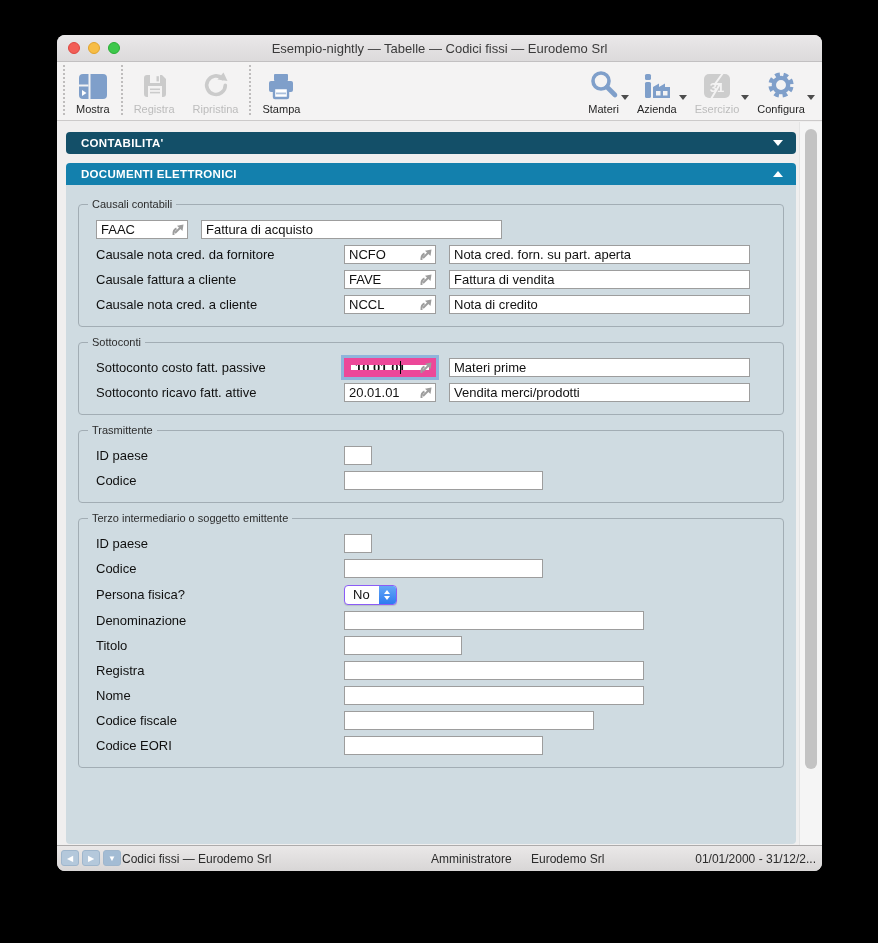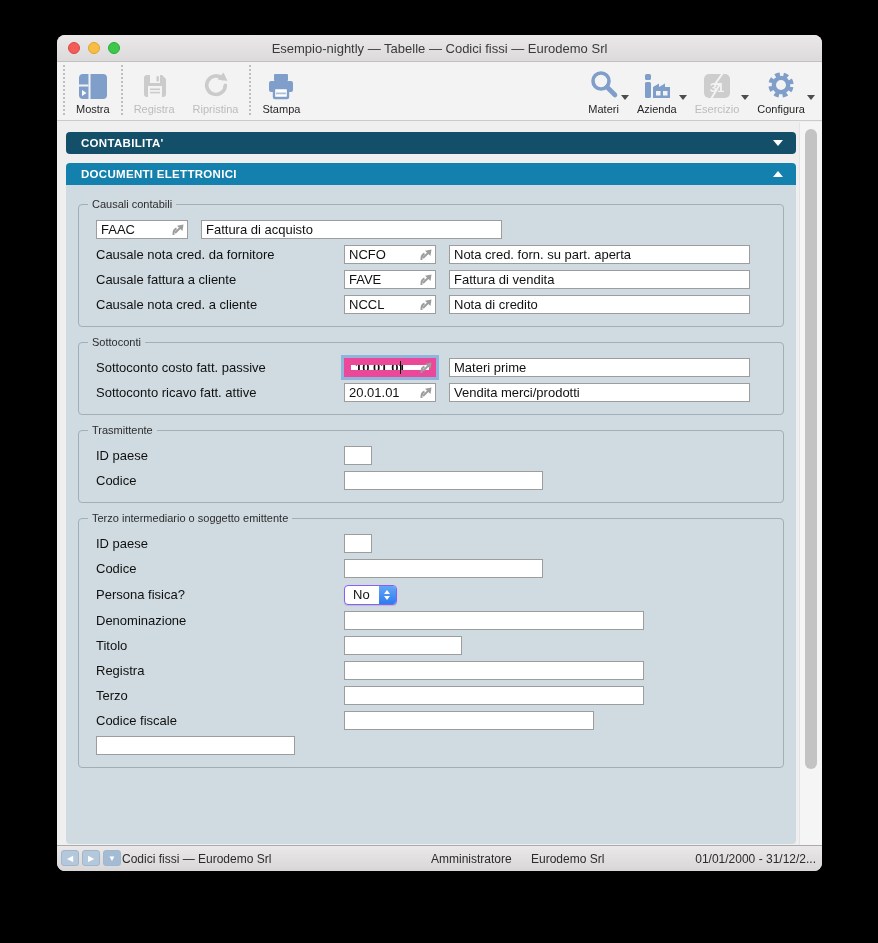--- a/index.html
+++ b/index.html
@@ -368,28 +368,29 @@
         </div>
         <div class="frow">
           <div class="frow-label">Titolo</div>
           <input class="field w-titolo" value="" style="">
         </div>
         <div class="frow">
           <div class="frow-label">Registra</div>
           <input class="field w-wide" value="" style="">
         </div>
         <div class="frow">
-          <div class="frow-label">Terzo</div>
+          <div class="frow-label">Nome</div>
           <input class="field w-wide" value="" style="">
         </div>
         <div class="frow">
           <div class="frow-label">Codice fiscale</div>
           <input class="field w-cf" value="" style="">
         </div>
         <div class="frow">
+          <div class="frow-label">Codice EORI</div>
           <input class="field w-med" value="" style="">
         </div>
       </fieldset>
     </div>
 
     <div class="scrollbar">
       <div class="scroll-thumb"></div>
     </div>
   </div>
 

